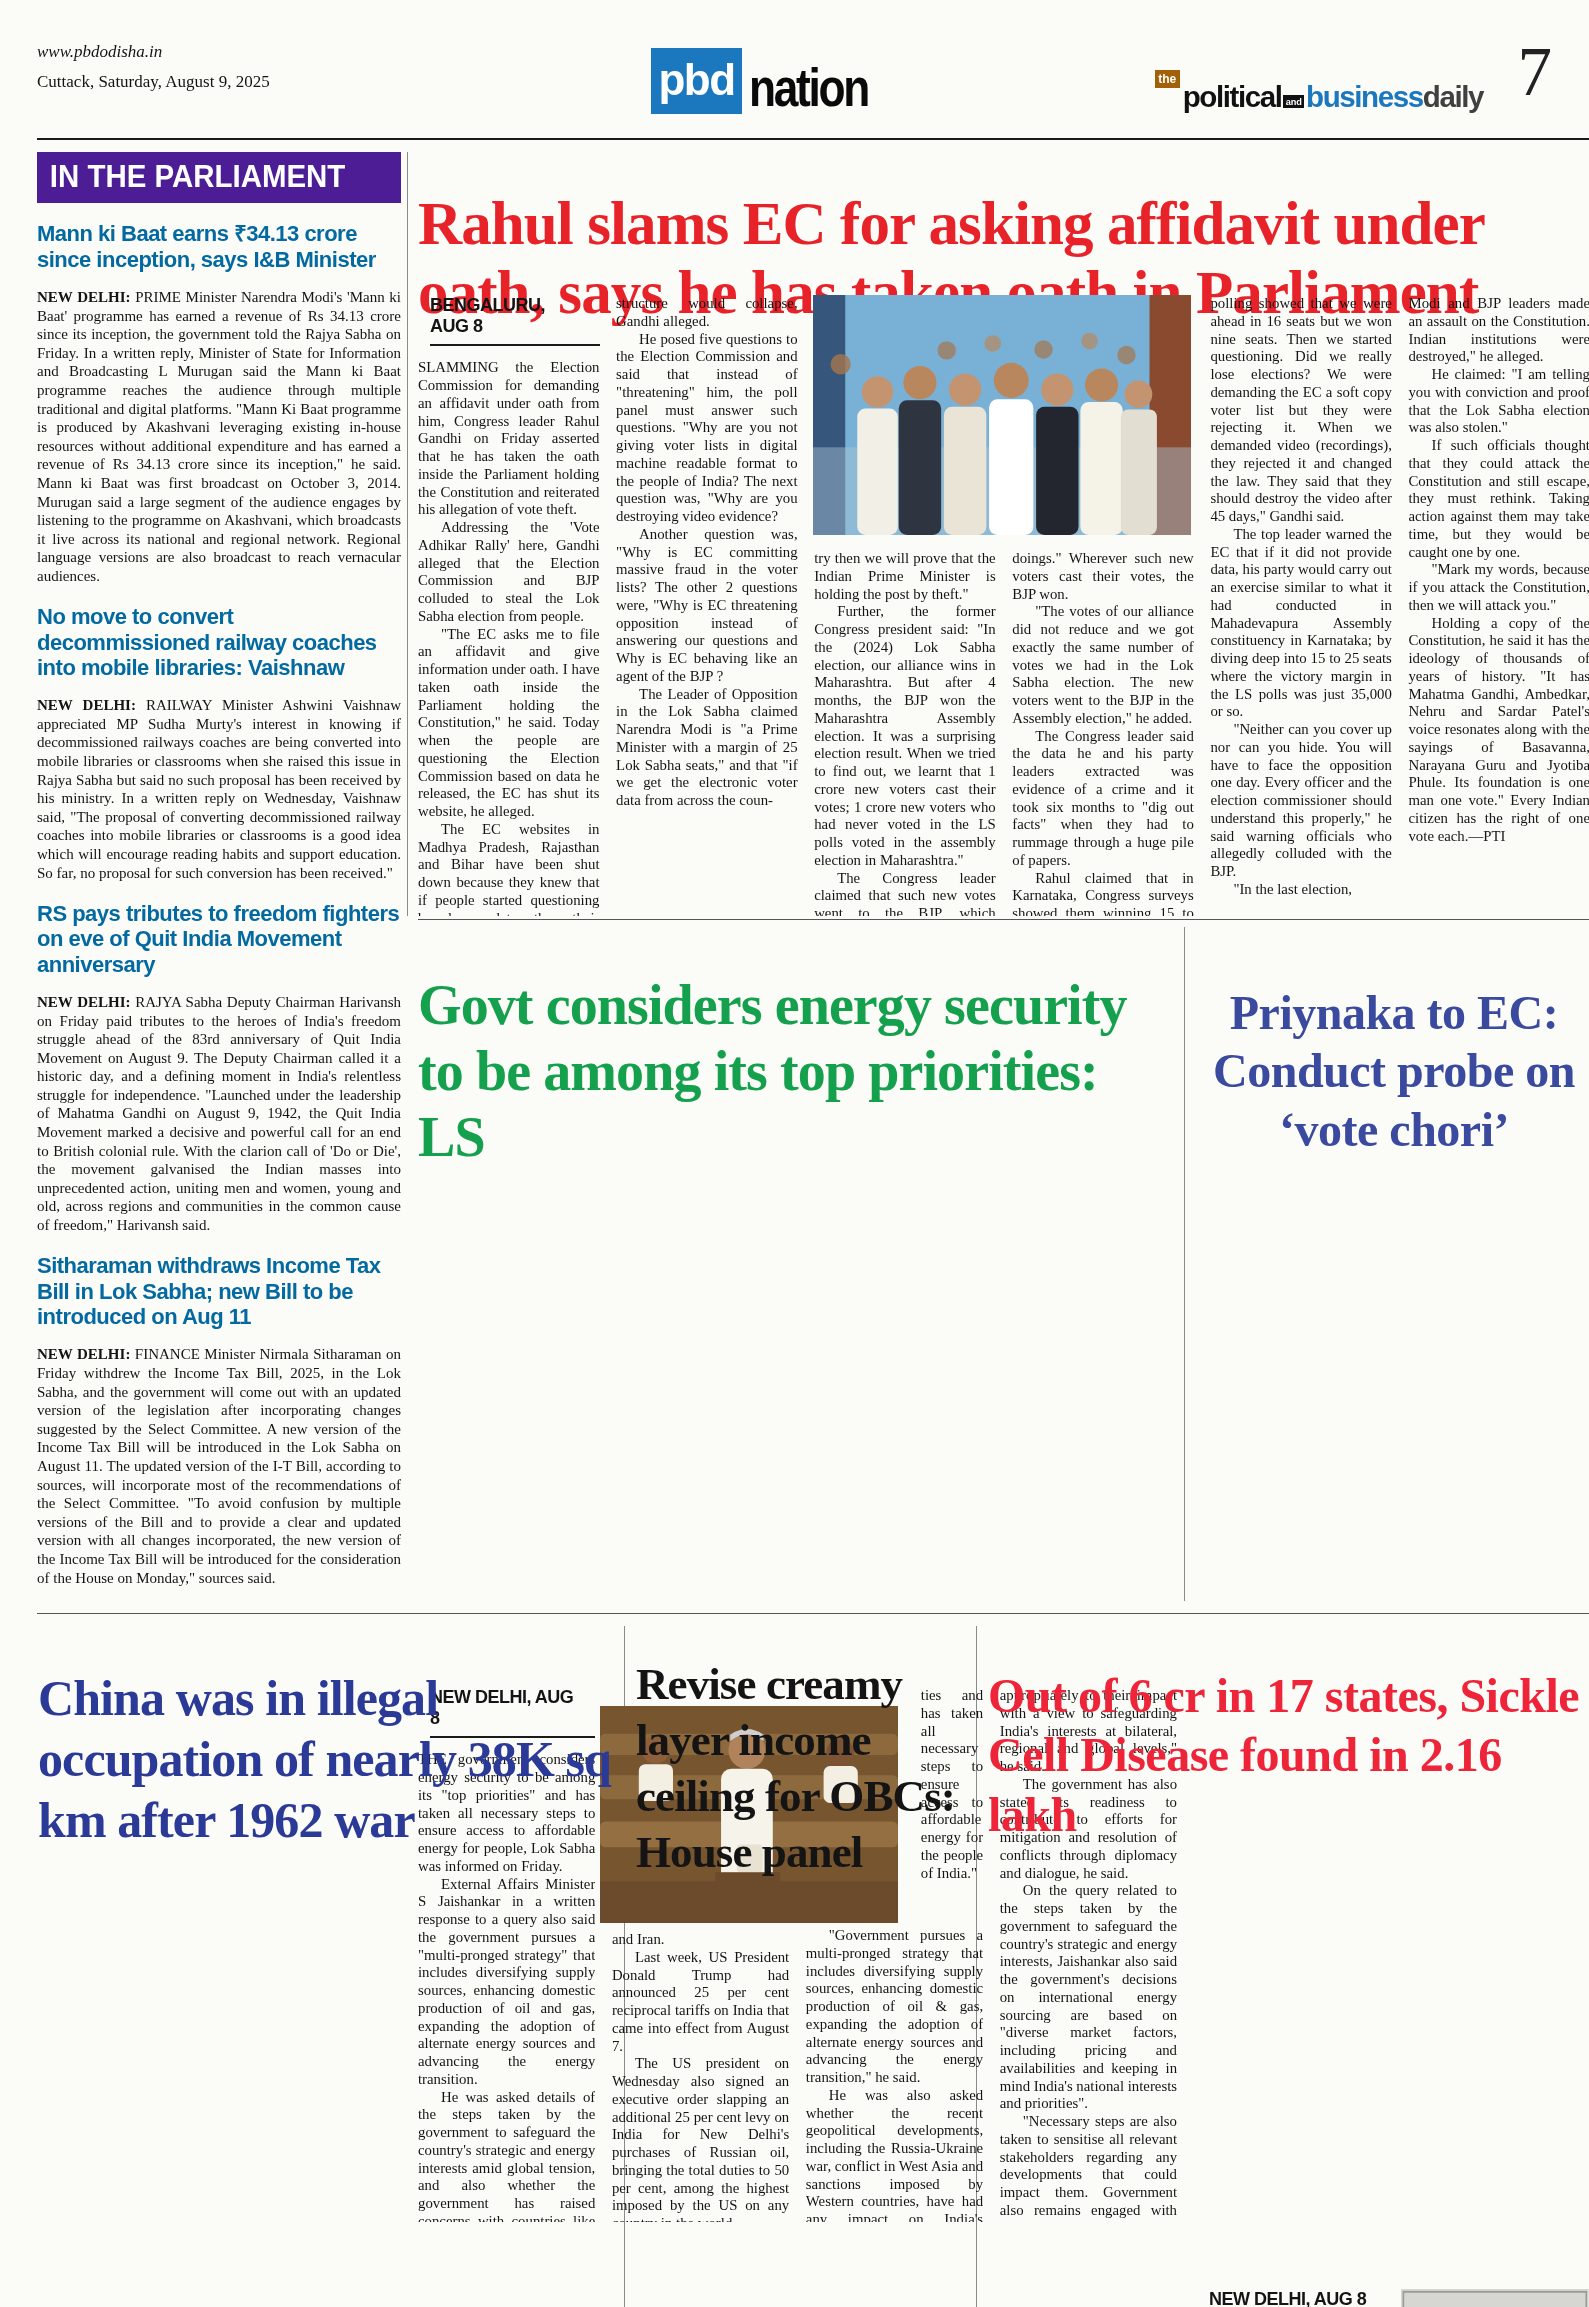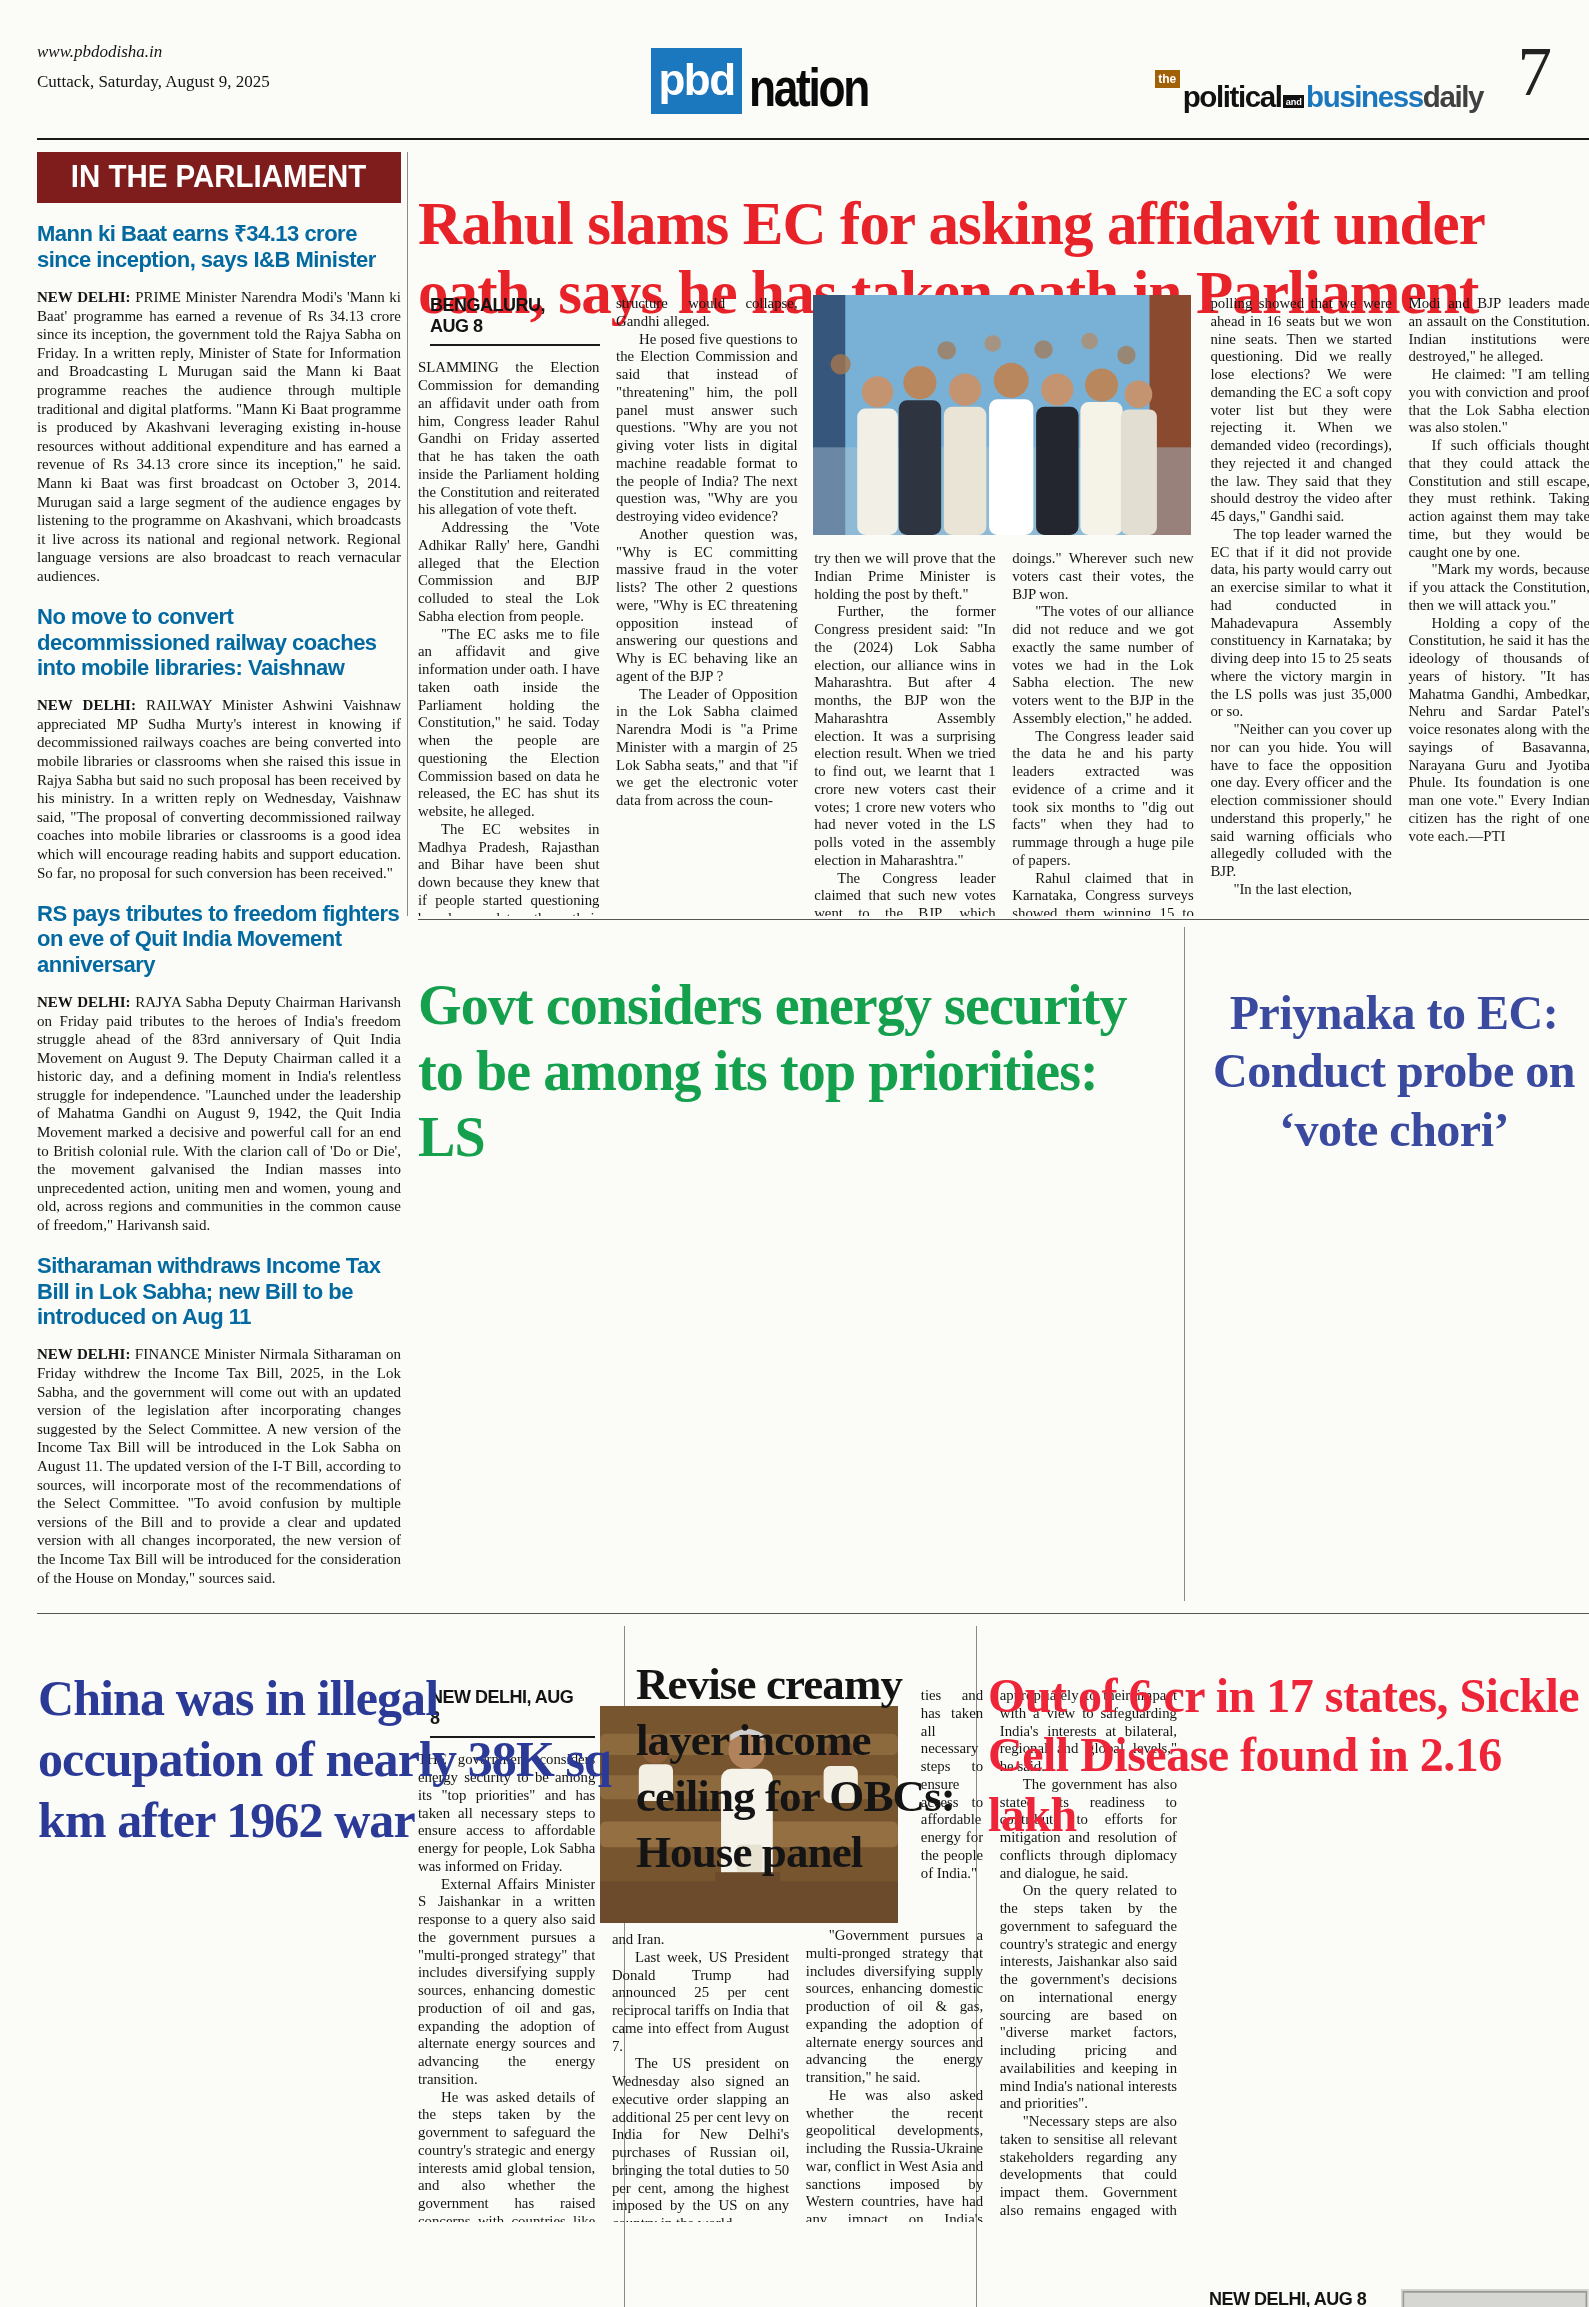--- a/index.html
+++ b/index.html
@@ -19,21 +19,21 @@
   .word-political{color:#111;}
   .and-badge{background:#111;color:#fff;font-family:"Liberation Sans",sans-serif;font-weight:700;font-size:9.2px;padding:1.4px 2.3px;margin:0 1.8px 3.7px;}
   .word-business{color:#1b77be;}
   .word-daily{color:#404040;}
   .page-number{position:absolute;right:0;top:-9.2px;font-size:69px;font-family:"Liberation Serif",serif;color:#222;}
   
   .hrule{background:#1a1a1a;height:1.8px;}
   .vrule{background:#8a8a8a;width:1.4px;}
   
   .parl{left:37px;top:152px;width:364px;height:1451px;overflow:hidden;}
-  .parl-banner{background:#7f1d1d;color:#fff;text-align:center;padding:5.5px 0 8.3px;}
+  .parl-banner{background:#4c1d95;color:#fff;padding:5.5px 0 8.3px;}
   .parl-banner span{display:inline-block;font-family:"Liberation Sans",sans-serif;font-weight:700;font-size:32px;letter-spacing:0px;transform:scaleX(.92);}
   .parl h3{font-family:"Liberation Sans",sans-serif;font-weight:700;font-size:22px;line-height:1.16;letter-spacing:-0.5px;margin:18.5px 0 15.7px;color:#0369a1;}
   .parl p{font-size:15px;line-height:1.24;text-align:justify;}
   .parl b{font-weight:700;}
   
   .dateline{font-family:"Liberation Sans",sans-serif;font-weight:700;font-size:18px;letter-spacing:-0.5px;display:inline-block;border-bottom:2.3px solid #1a1a1a;padding:0 14px 7.4px 0;margin-bottom:13px;margin-left:12px;}
   .cols{display:flex;gap:16.6px;position:relative;}
   .col{flex:1;overflow:hidden;}
   .col p{font-size:14.8px;line-height:1.2;text-align:justify;}
   .col p + p{text-indent:23px;}

